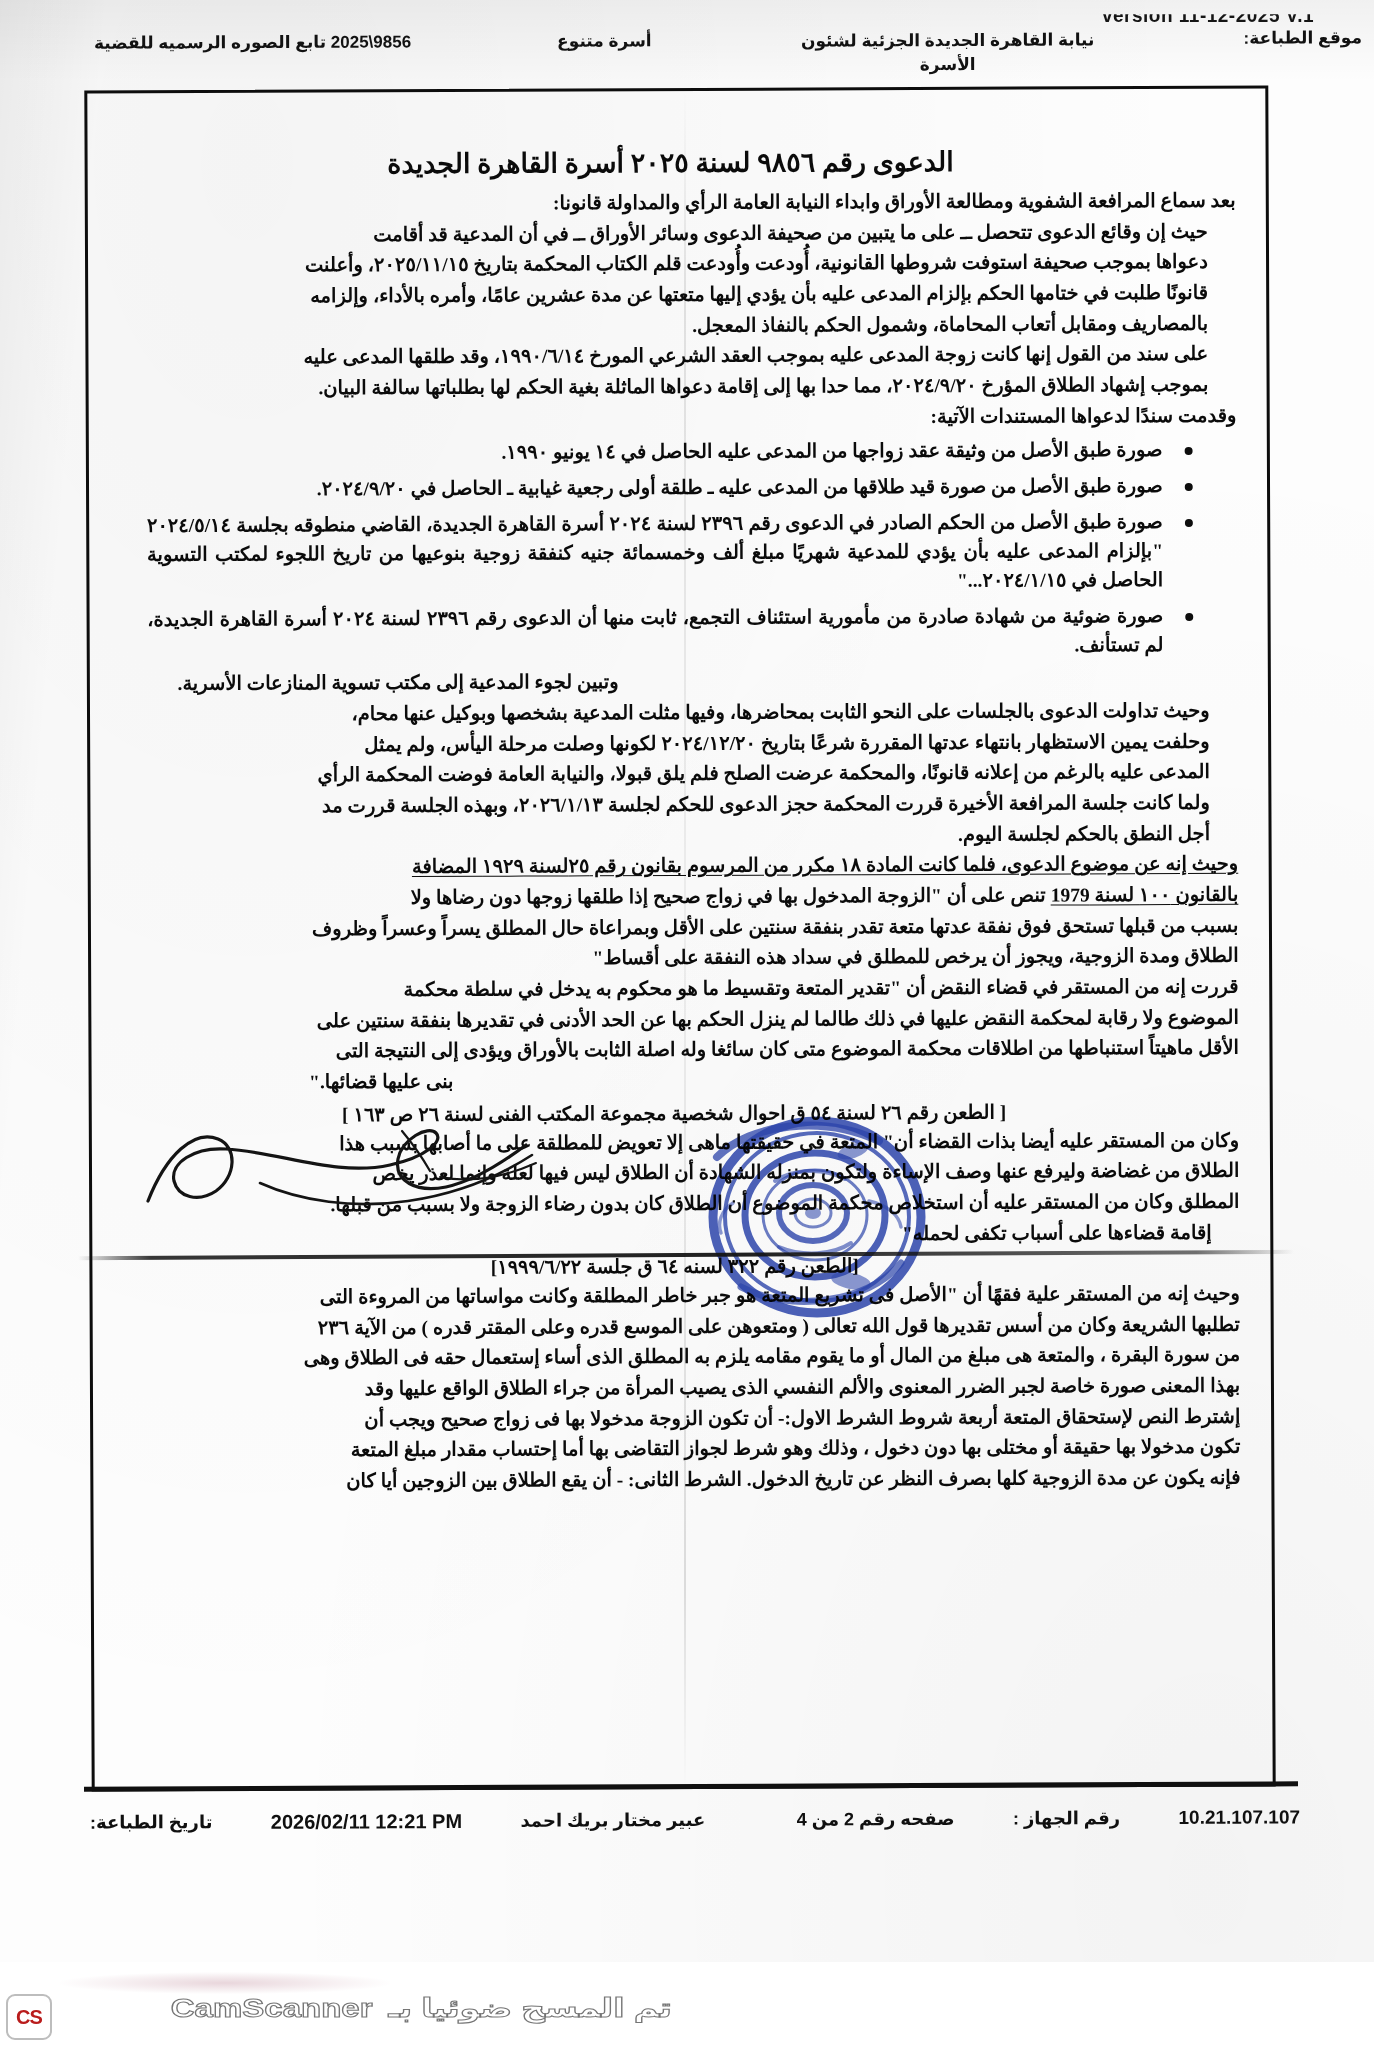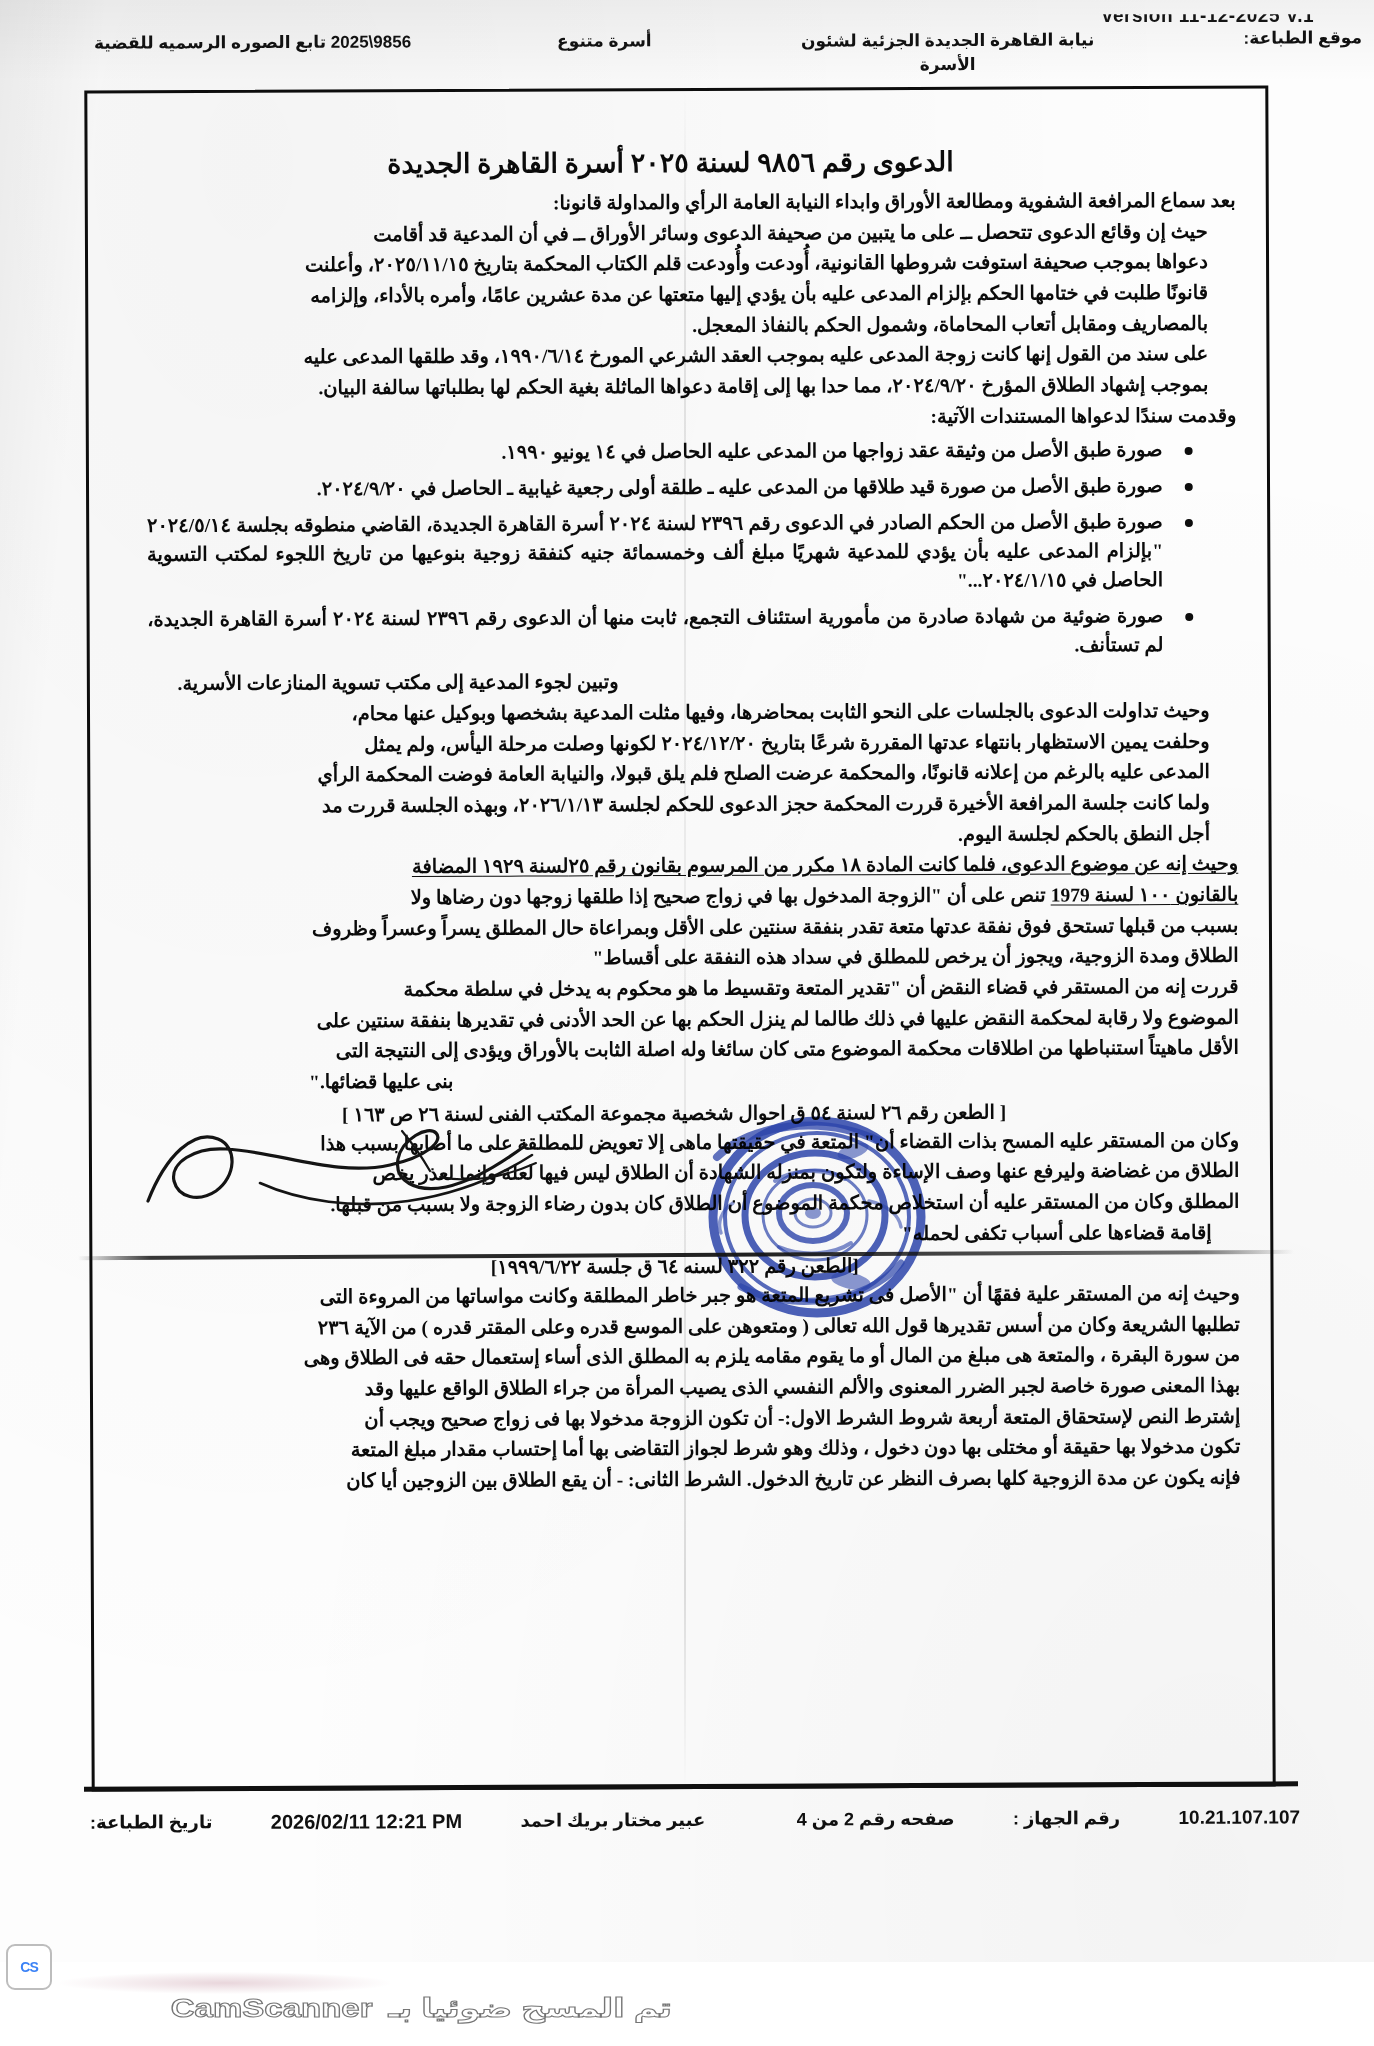--- a/index.html
+++ b/index.html
@@ -130,25 +130,25 @@
   .f-datetime{direction:ltr;font-size:20px;}
   .f-page{direction:rtl;margin-left:28px;}
   .f-page .n{direction:ltr;display:inline-block;padding:0 5px;}
 
   
   .cs-bar{
     position:absolute;left:0;top:1962px;width:1374px;height:84px;
     background:#ffffff;
   }
   .cs-logo{
-    position:absolute;left:6px;top:1944px;width:42px;height:42px;
+    position:absolute;left:6px;top:1994px;width:42px;height:42px;
     border:2px solid #bdbdbd;border-radius:9px;background:#fff;
     display:flex;align-items:center;justify-content:center;
     font-family:"Liberation Sans","DejaVu Sans",sans-serif;
-    font-weight:bold;font-size:14px;color:#3b82f6;letter-spacing:-1px;
+    font-weight:bold;font-size:20px;color:#b91c1c;letter-spacing:-1px;
   }
   .cs-text{
     position:absolute;left:52px;top:1985px;width:620px;height:46px;
     display:flex;align-items:center;gap:16px;
     font-family:"Liberation Sans","DejaVu Sans",sans-serif;
     font-size:33px;font-weight:bold;
     color:transparent;
     -webkit-text-stroke:1.4px #5d5d5d;
     opacity:.85;
     transform:scaleY(.78);
@@ -237,21 +237,21 @@
     </p>
     <p class="line">الموضوع ولا رقابة لمحكمة النقض عليها في ذلك طالما لم ينزل الحكم بها عن الحد الأدنى في تقديرها بنفقة سنتين على</p>
     <p class="line">الأقل ماهيتاً استنباطها من اطلاقات محكمة الموضوع متى كان سائغا وله اصلة الثابت بالأوراق ويؤدى إلى النتيجة التى</p>
     <p class="line" style="text-align:left;padding-left:200px;">بنى عليها قضائها."</p>
   </div>
 
   <p class="cite">[ الطعن رقم ٢٦ لسنة ٥٤ ق احوال شخصية مجموعة المكتب الفنى لسنة ٢٦ ص ١٦٣ ]</p>
 
   <div>
     <p class="line">
-      <span>وكان من المستقر عليه المسح </span><span class="b">بذات القضاء</span><span> أن" المتعة في حقيقتها ماهى إلا تعويض للمطلقة على ما أصابها بسبب هذا</span>
+      <span>وكان من المستقر عليه أيضا </span><span class="b">بذات القضاء</span><span> أن" المتعة في حقيقتها ماهى إلا تعويض للمطلقة على ما أصابها بسبب هذا</span>
     </p>
     <p class="line">الطلاق من غضاضة وليرفع عنها وصف الإساءة ولتكون بمنزله الشهادة أن الطلاق ليس فيها لعلة وإنما لعذر يخص</p>
     <p class="line">المطلق وكان من المستقر عليه أن استخلاص محكمة الموضوع أن الطلاق كان بدون رضاء الزوجة ولا بسبب من قبلها.</p>
     <p class="line" style="text-align:right;padding-right:28px;">إقامة قضاءها على أسباب تكفى لحمله"</p>
   </div>
 
   <p class="cite">[الطعن رقم ٣٢٢ لسنه ٦٤ ق جلسة ١٩٩٩/٦/٢٢]</p>
 
   <div>
     <p class="line">

